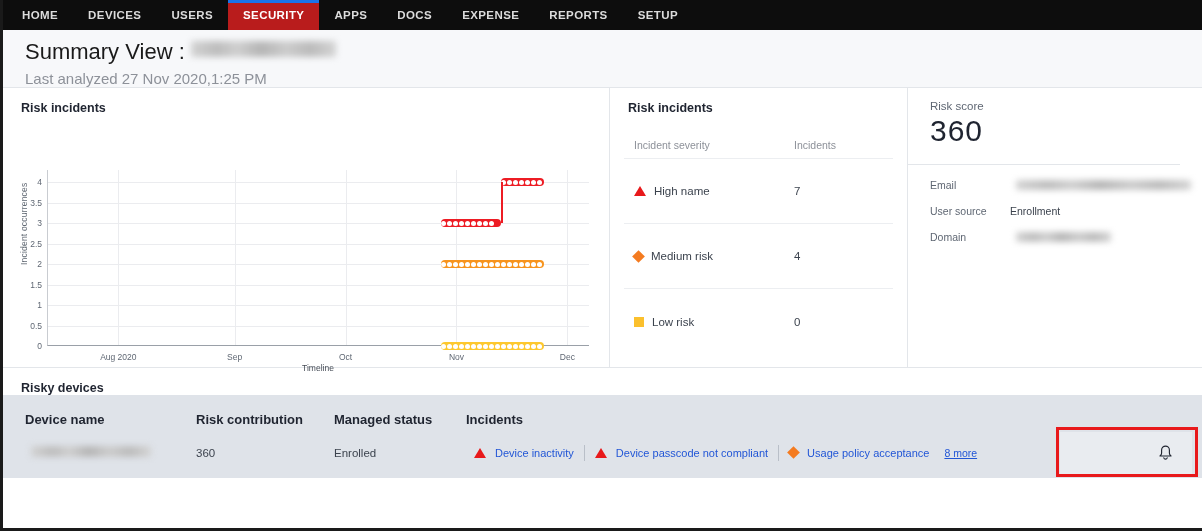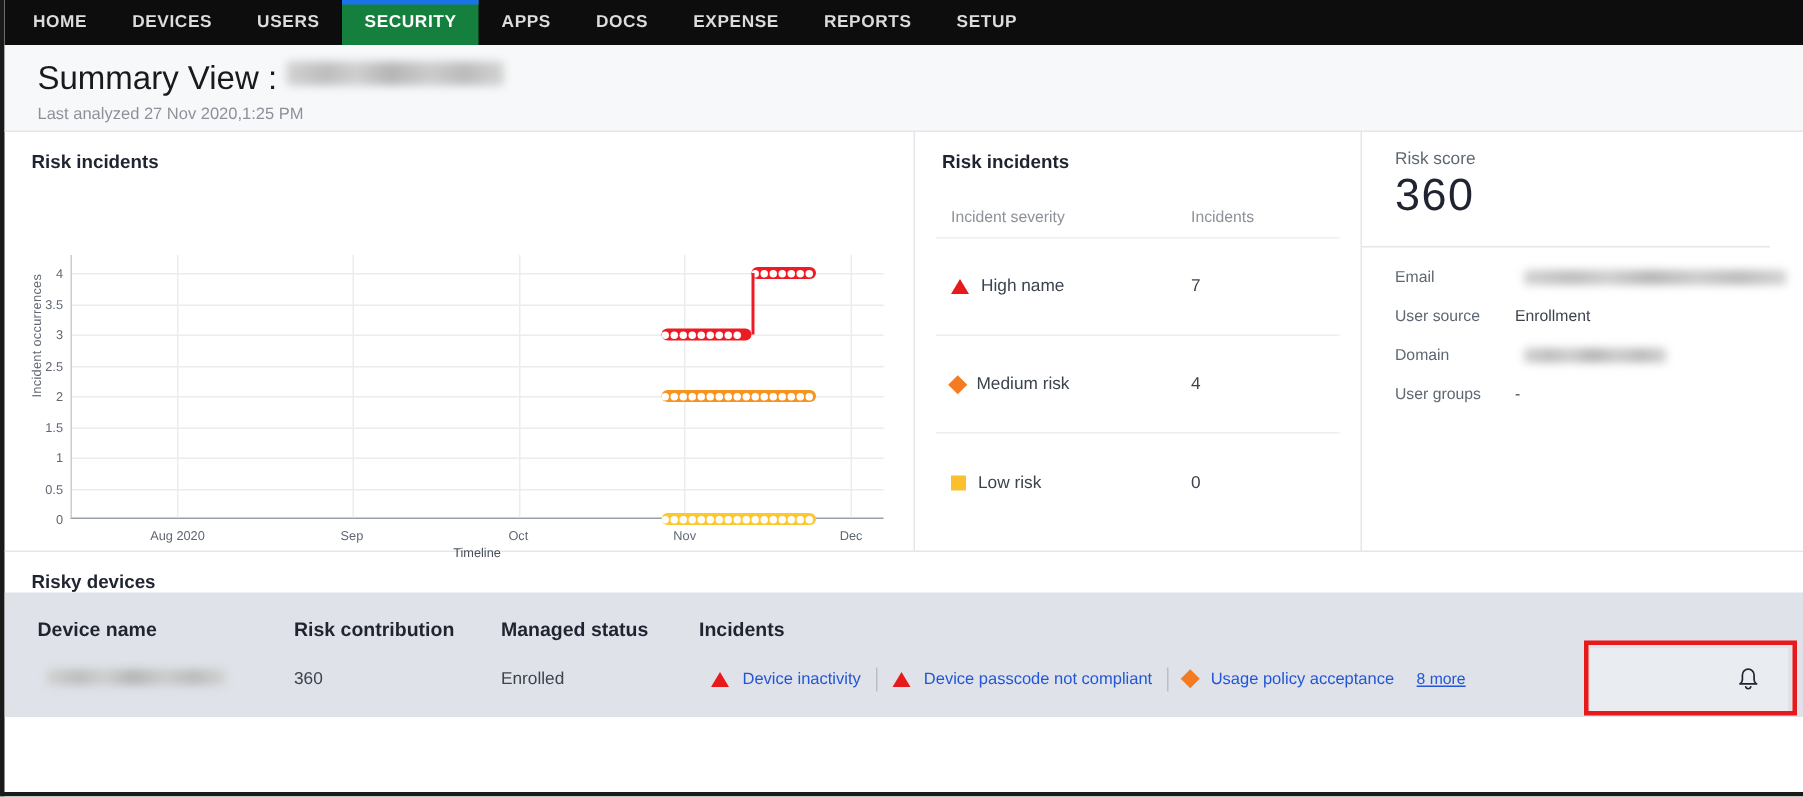--- a/index.html
+++ b/index.html
@@ -30,21 +30,21 @@
     display: flex; align-items: center;
     padding: 0 15px;
     color: #dcdcdc;
     font-size: 11.5px;
     letter-spacing: 0.4px;
     font-weight: 600;
     cursor: pointer;
     white-space: nowrap;
   }
   .navitem.active {
-    background: #15803d;
+    background: #b91c1c;
     color: #ffffff;
   }
   .navitem.active::before {
     content: "";
     position: absolute;
     left: 0; right: 0; top: 0;
     height: 3px;
     background: #1a73e8;
   }
 
@@ -65,21 +65,21 @@
   .blur-chip {
     display: inline-block;
     margin-left: 6px;
     border-radius: 2px;
     background: linear-gradient(90deg,#d2d2d2 0%,#bdbdbd 18%,#cfcfcf 32%,#b5b5b5 48%,#cccccc 66%,#bbbbbb 82%,#d4d4d4 100%);
     filter: blur(3px);
   }
   .blur-title { width: 145px; height: 16px; position: relative; top: -2px; }
   .subtitle {
     margin-top: 4px;
-    font-size: 11px;
+    font-size: 15px;
     color: #8d9199;
   }
 
   
   .panels {
     display: flex;
     height: 280px;
     border-bottom: 1px solid #e3e6ea;
   }
   .panel { position: relative; }
@@ -438,24 +438,20 @@
             <span class="blur-chip blur-email"></span>
           </div>
           <div class="ud-row">
             <div class="ud-key">User source</div>
             <div class="ud-val">Enrollment</div>
           </div>
           <div class="ud-row">
             <div class="ud-key">Domain</div>
             <span class="blur-chip blur-domain"></span>
           </div>
-          <div class="ud-row">
-            <div class="ud-key">User groups</div>
-            <div class="ud-val">-</div>
-          </div>
         </div>
     </div>
   </div>
 
   <div>
     <div class="rd-title">Risky devices</div>
 
     <div class="rd-table">
       <div class="rd-thead">
         <div class="col-name">Device name</div>

